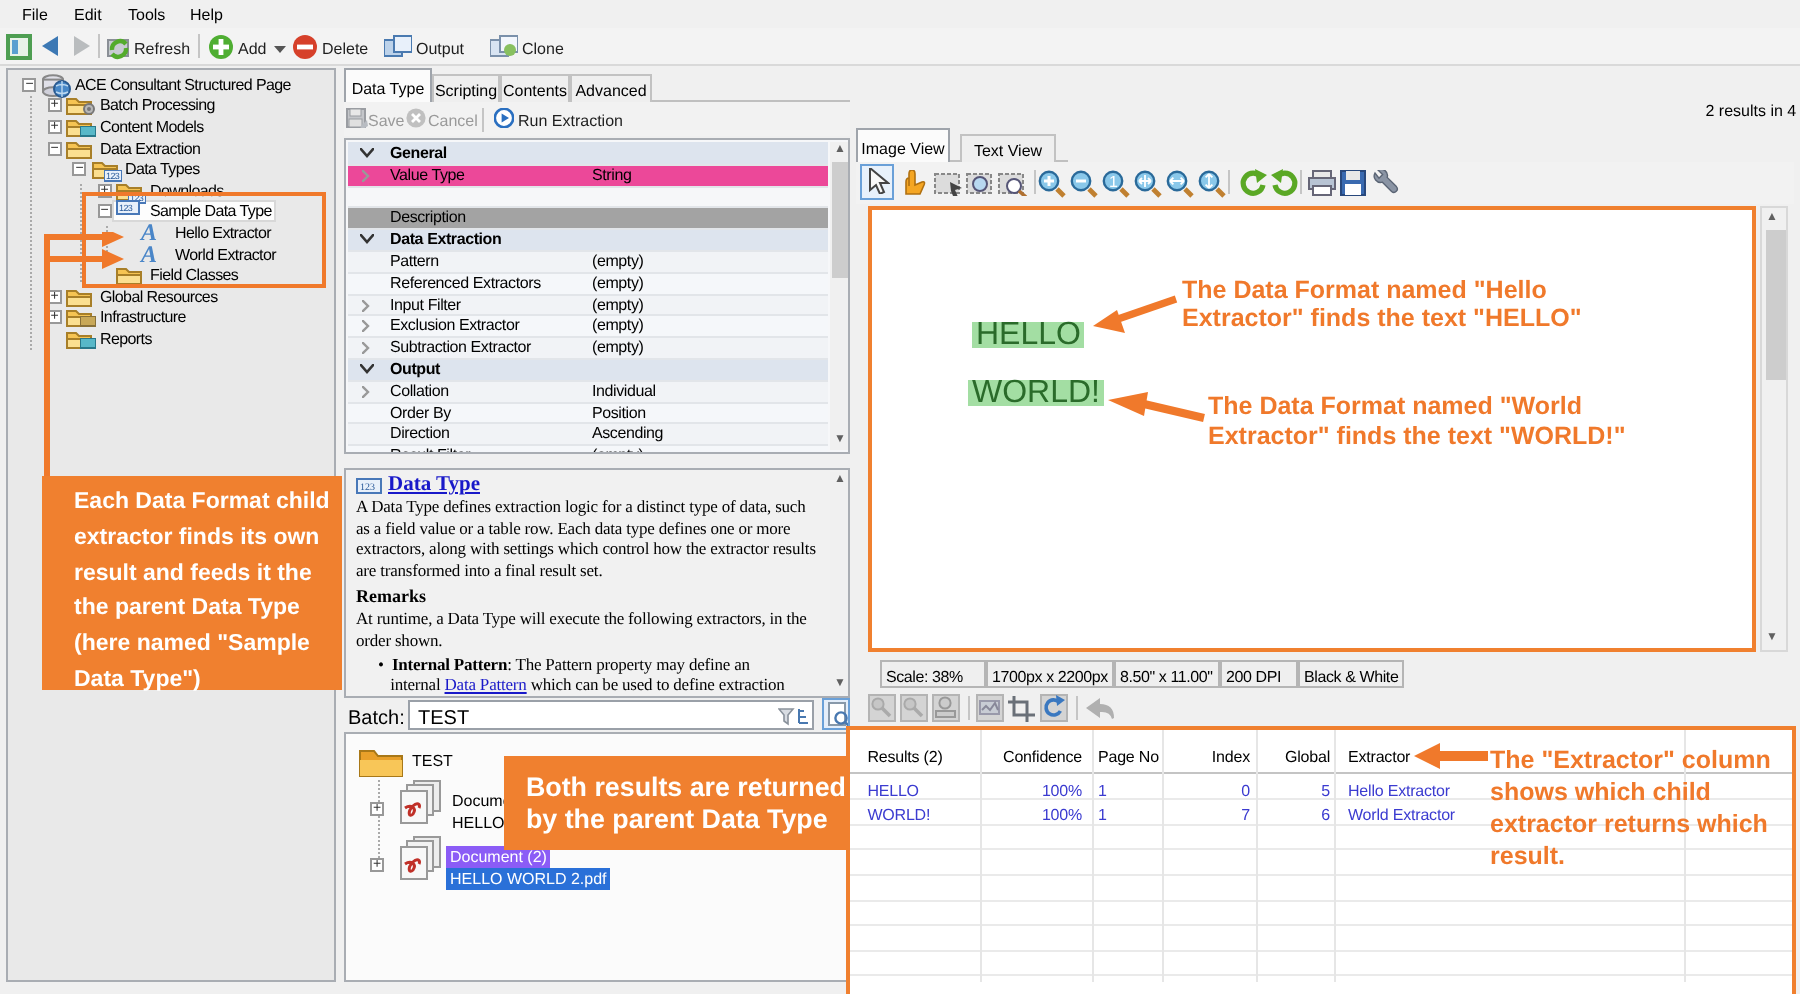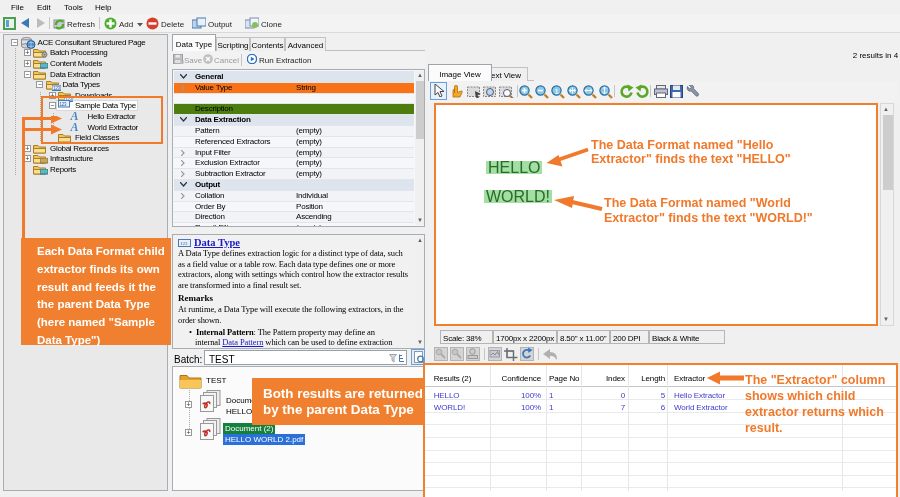--- a/index.html
+++ b/index.html
@@ -234,28 +234,28 @@
   <span class="tbtxt" style="left:87px;top:5px">Run Extraction</span>
 </div>
 
 <div id="propgrid" class="abs">
     <div class="prow phead" style="top:1px">
       <svg style="position:absolute;left:6px;top:3px" width="7" height="5">
         <polyline points="0,0 3.5,4 7,0" fill="none" stroke="#333" stroke-width="1.3"></polyline>
       </svg>
       <span class="plabel">General</span>
     </div>
-    <div class="prow" style="top:11.8px;background:#f97316">
+    <div class="prow" style="top:11.8px;background:#ec4899">
       <svg style="position:absolute;left:7px;top:3px" width="4" height="6">
         <polyline points="0,0 3,3 0,6" fill="none" stroke="#999" stroke-width="1.2"></polyline>
       </svg>
       <span class="plabel">Value Type</span>
       <span class="pvalue">String</span>
     </div>
-    <div class="prow" style="top:33.400000000000006px;background:#4d7c0f">
+    <div class="prow" style="top:33.400000000000006px;background:#a3a3a3">
       <span class="plabel">Description</span>
       <span class="pvalue"></span>
     </div>
     <div class="prow phead" style="top:44.2px">
       <svg style="position:absolute;left:6px;top:3px" width="7" height="5">
         <polyline points="0,0 3.5,4 7,0" fill="none" stroke="#333" stroke-width="1.3"></polyline>
       </svg>
       <span class="plabel">Data Extraction</span>
     </div>
     <div class="prow" style="top:55px;background:#f1f3f6">
@@ -381,28 +381,28 @@
     </svg>
     <span style="position:absolute;left:53px;top:29px">Documen</span>
     <span style="position:absolute;left:53px;top:40px">HELLO V</span>
     <div class="texp" style="left:12px;top:62px">+</div>
     <svg class="ic" style="left:27px;top:51px" width="24" height="23">
       <rect x="7" y="0.5" width="13" height="15" fill="#ededed" stroke="#999"></rect>
       <rect x="3.5" y="2.5" width="13" height="15" fill="#f2f2f2" stroke="#999"></rect>
       <rect x="0.5" y="5.5" width="13" height="16" fill="#f8f8f8" stroke="#999"></rect>
       <path d="M2.5 14 c3 -2 6 0 4 3 c-2 2 -3 -1 0 -4 c2 -2 4 -1 3 1" stroke="#c03028" stroke-width="1.5" fill="none"></path>
     </svg>
-    <span style="position:absolute;left:50px;top:56px;background:#15803d;color:#fff;padding:1px 2px">Document (2)</span>
+    <span style="position:absolute;left:50px;top:56px;background:#8b5cf6;color:#fff;padding:1px 2px">Document (2)</span>
     <span style="position:absolute;left:50px;top:67px;background:#2a70d8;color:#fff;padding:1px 2px">HELLO WORLD 2.pdf</span>
     <div class="ocall" style="left:79px;top:11px;width:171px;height:47px;padding:8px 0 0 11px;line-height:16px;font-size:13.4px">Both results are returned<br>by the parent Data Type</div>
   </div>
 
 <div class="abs" style="left:787px;top:51px;width:124px;text-align:right;font-size:8px">2 results in 4 ms</div>
 <div id="rtabs" class="abs">
-  <div class="tab active" style="left:0;width:64px;position:absolute">Image View</div>
+  <div class="tab active" style="left:0;width:47px;position:absolute">Image View</div>
   <div class="tab" style="left:52px;width:48px;position:absolute">Text View</div>
 </div>
 <div id="rtoolbar" class="abs">
     <div style="position:absolute;left:2px;top:1px;width:17px;height:18px;border:1px solid #6aa0d8;background:#e8f1fb"></div>
     <svg class="ic" style="left:6px;top:3px" width="11" height="13">
       <polygon points="1,0 1,11 4,8.5 6,13 8,12 6,7.5 10,7.5" fill="#f8f8f8" stroke="#444"></polygon>
     </svg>
     <svg class="ic" style="left:23px;top:4px" width="12" height="13">
       <path d="M2 12 L2 6 Q2 4 3.5 4 L3.5 8 L3.5 2 Q3.5 0 5 0 Q6.5 0 6.5 2 L6.5 7.5 L10 6 Q11.8 5.5 11 7.5 L9 12 Z" fill="#f5a623" stroke="#b07010" stroke-width="0.8"></path>
     </svg>
@@ -492,21 +492,21 @@
 <div id="imgsbar" class="abs">
   <div class="sarrow" style="top:1px">▲</div>
     <div class="sarrow" style="bottom:1px;top:auto">▼</div>
   <div class="sthumb" style="left:2px;width:10px;top:11px;height:75px"></div>
 </div>
 <div id="statusbar" class="abs">
     <div class="stseg" style="left:0px;width:53px">Scale: 38%</div>
     <div class="stseg" style="left:53px;width:64px">1700px x 2200px</div>
     <div class="stseg" style="left:117px;width:53px">8.50" x 11.00"</div>
     <div class="stseg" style="left:170px;width:39px">200 DPI</div>
-    <div class="stseg" style="left:209px;width:76px">Black &amp; White</div>
+    <div class="stseg" style="left:209px;width:53px">Black &amp; White</div>
   </div>
 <div id="graybar" class="abs">
     <svg class="ic" style="left:6px;top:1px" width="14" height="14">
       <rect x="0.5" y="0.5" width="13" height="13" fill="#d4d4d4" stroke="#b4b4b4"></rect>
       <circle cx="5" cy="5" r="2.8" fill="#c6c6c6" stroke="#aaa"></circle>
       <line x1="7" y1="7" x2="11" y2="11" stroke="#aaa" stroke-width="1.8"></line>
     </svg>
     <svg class="ic" style="left:22px;top:1px" width="14" height="14">
       <rect x="0.5" y="0.5" width="13" height="13" fill="#d4d4d4" stroke="#b4b4b4"></rect>
       <circle cx="5" cy="5" r="2.8" fill="#c6c6c6" stroke="#aaa"></circle>
@@ -535,21 +535,21 @@
     <div class="vsep" style="left:110px;top:2px"></div>
     <svg class="ic" style="left:115px;top:3px" width="16" height="11">
       <path d="M14 10 Q14 3 7 3 L7 0 L0 5 L7 10 L7 7 Q12 6.5 13 10.5 Z" fill="#b0b0b0"></path>
     </svg>
   </div>
 <div id="results" class="abs">
     <div class="rcell" style="left:8.7px;top:9px">Results (2)</div>
     <div class="rcell" style="left:65px;top:9px;width:51px;text-align:right">Confidence</div>
     <div class="rcell" style="left:124px;top:9px">Page No</div>
     <div class="rcell" style="left:160px;top:9px;width:40px;text-align:right">Index</div>
-    <div class="rcell" style="left:205px;top:9px;width:35px;text-align:right">Length</div>
+    <div class="rcell" style="left:205px;top:9px;width:35px;text-align:right">Global</div>
     <div class="rcell" style="left:249px;top:9px">Extractor</div>
     <div class="rline" style="top:21.2px;background:#c4c4c4"></div>
     <div class="rcell blue" style="left:8.7px;top:25.5px">HELLO</div>
     <div class="rcell blue" style="left:65px;top:25.5px;width:51px;text-align:right">100%</div>
     <div class="rcell blue" style="left:124px;top:25.5px">1</div>
     <div class="rcell blue" style="left:160px;top:25.5px;width:40px;text-align:right">0</div>
     <div class="rcell blue" style="left:205px;top:25.5px;width:35px;text-align:right">5</div>
     <div class="rcell blue" style="left:249px;top:25.5px">Hello Extractor</div>
     <div class="rcell blue" style="left:8.7px;top:37.9px">WORLD!</div>
     <div class="rcell blue" style="left:65px;top:37.9px;width:51px;text-align:right">100%</div>

